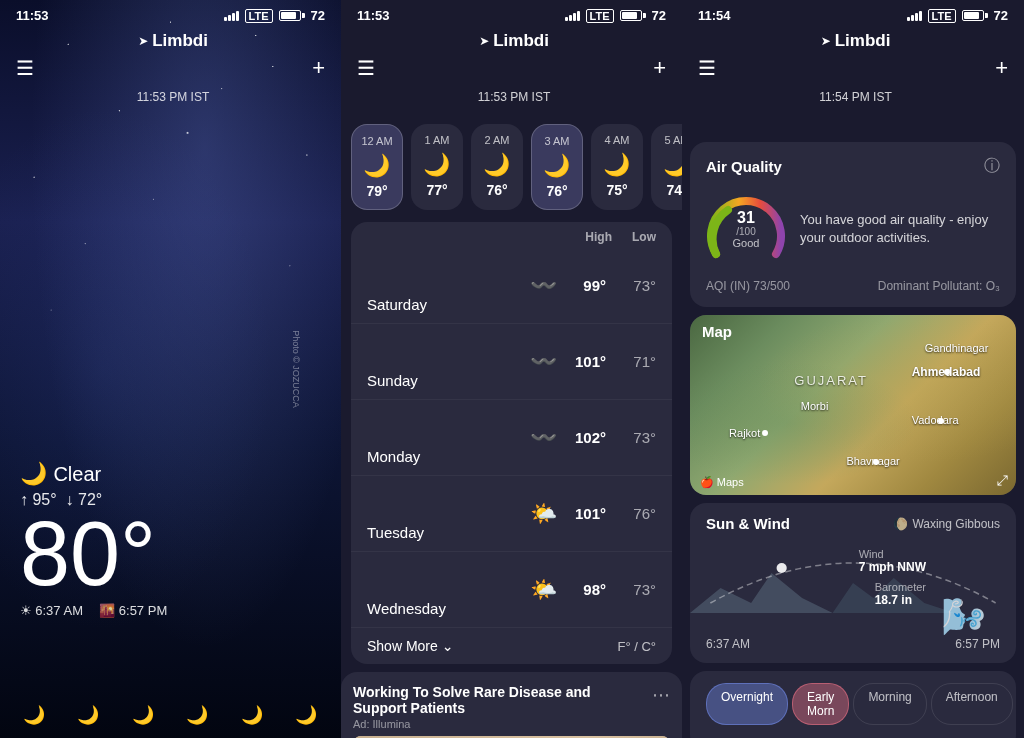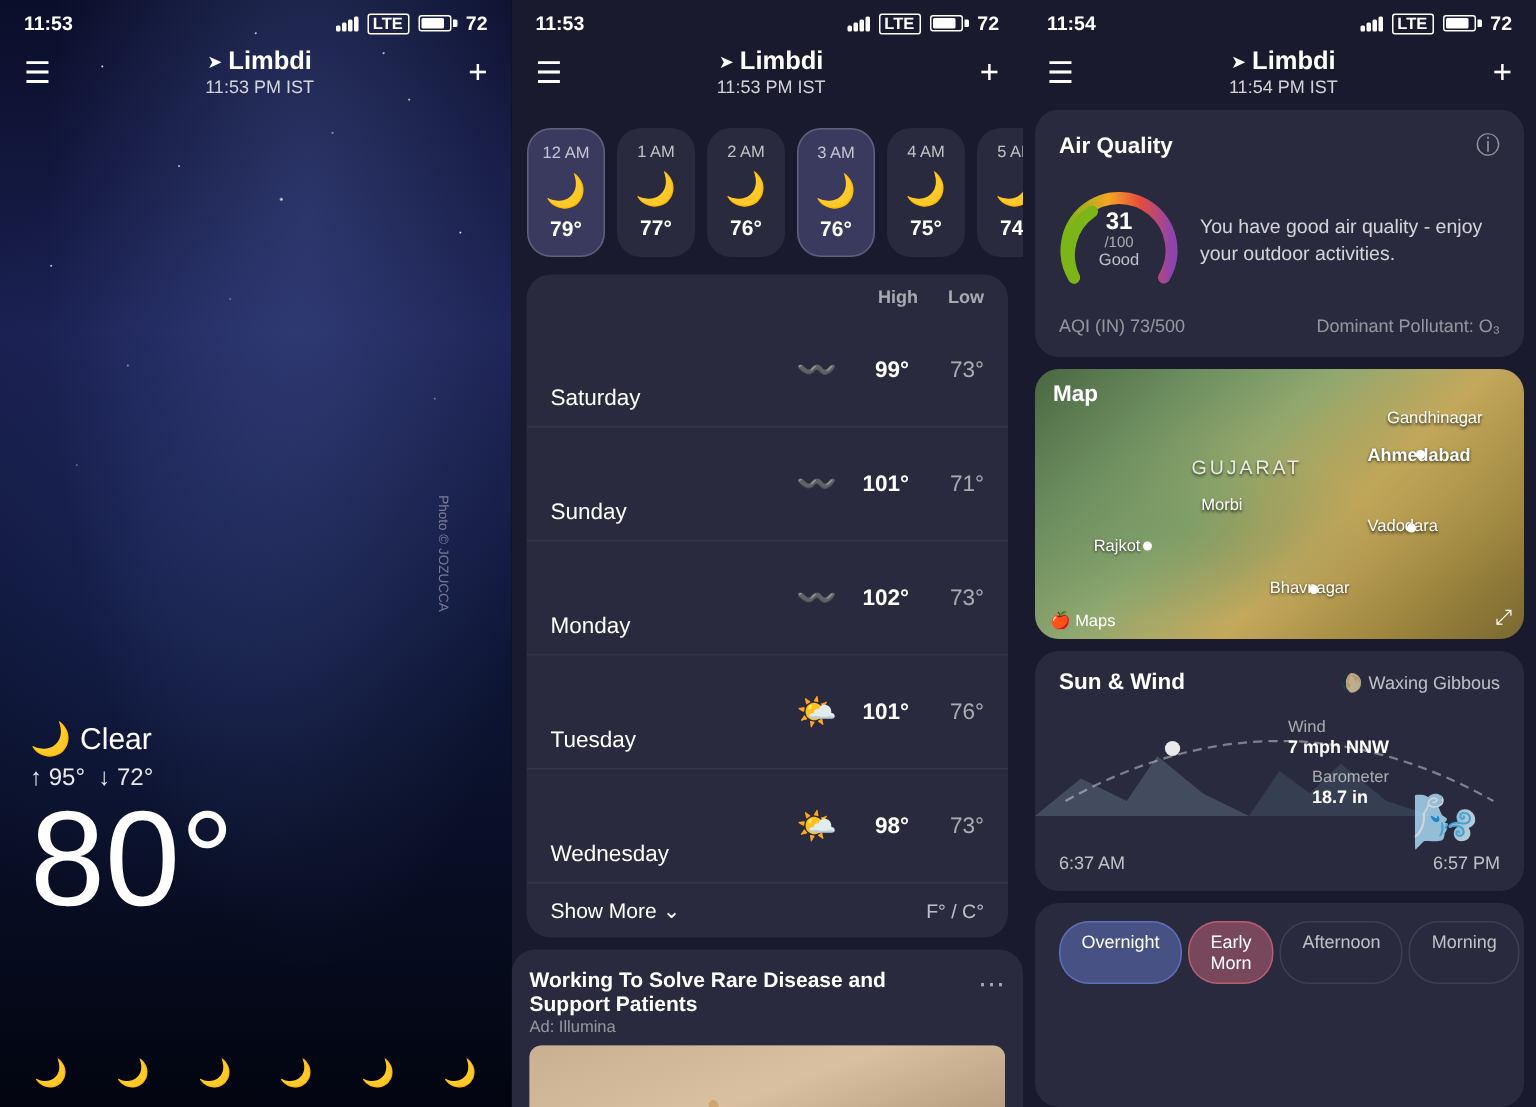--- a/index.html
+++ b/index.html
@@ -60,21 +60,21 @@
       position: relative;
       z-index: 10;
       display: flex;
       justify-content: space-between;
       align-items: center;
       padding: 4px 16px 8px;
       color: white;
     }
     .header-center { text-align: center; }
     .header-center .city { font-size: 17px; font-weight: 600; }
-    .header-center .time { font-size: 12px; opacity: 0.8; }
+    .header-center .time { font-size: 12px; opacity: 0.8; margin-top: 39px; }
     .panel1 .weather-main {
       position: absolute;
       bottom: 120px;
       left: 0; right: 0;
       z-index: 10;
       padding: 0 20px;
       color: white;
     }
     .condition-row {
       display: flex;
@@ -304,20 +304,21 @@
       padding: 4px 16px 8px;
       color: white;
     }
     .panel3-content { flex: 1; overflow: hidden; padding: 0 8px; display: flex; flex-direction: column; gap: 8px; }
 
     
     .aq-card {
       background: #2a2a3e;
       border-radius: 16px;
       padding: 14px 16px;
+      margin-top: 30px;
     }
     .aq-title-row {
       display: flex;
       justify-content: space-between;
       align-items: center;
       margin-bottom: 12px;
     }
     .aq-title { font-size: 15px; font-weight: 600; color: white; }
     .aq-info { color: rgba(255,255,255,0.5); font-size: 16px; cursor: pointer; }
     .aq-body { display: flex; align-items: center; gap: 14px; }
@@ -584,20 +585,24 @@
 
   <div class="weather-main">
     <div class="condition-row">
       <span class="condition-icon">🌙</span>
       <span class="condition-text">Clear</span>
     </div>
     <div class="hi-lo">
       ↑ <span>95°</span> &nbsp;↓ <span>72°</span>
     </div>
     <div class="temp-big">80°</div>
+    <div class="sun-row">
+      <span>☀ <span>6:37 AM</span></span>
+      <span>🌇 <span>6:57 PM</span></span>
+    </div>
   </div>
 
   <div class="hourly-bottom">
     <div class="hourly-bottom-item">
       <div class="icon">🌙</div>
     </div>
     <div class="hourly-bottom-item">
       <div class="icon">🌙</div>
     </div>
     <div class="hourly-bottom-item">
@@ -904,18 +909,18 @@
       <div class="sw-times">
         <span class="sw-time">6:37 AM</span>
         <span class="sw-time">6:57 PM</span>
       </div>
     </div>
 
     <div class="precip-card">
       <div class="precip-tabs">
         <div class="precip-tab active">Overnight</div>
         <div class="precip-tab pink">Early Morn</div>
+        <div class="precip-tab">Morning</div>
         <div class="precip-tab">Afternoon</div>
-        <div class="precip-tab">Morning</div>
       </div>
     </div>
   </div>
 </div>
 
 </body></html>

